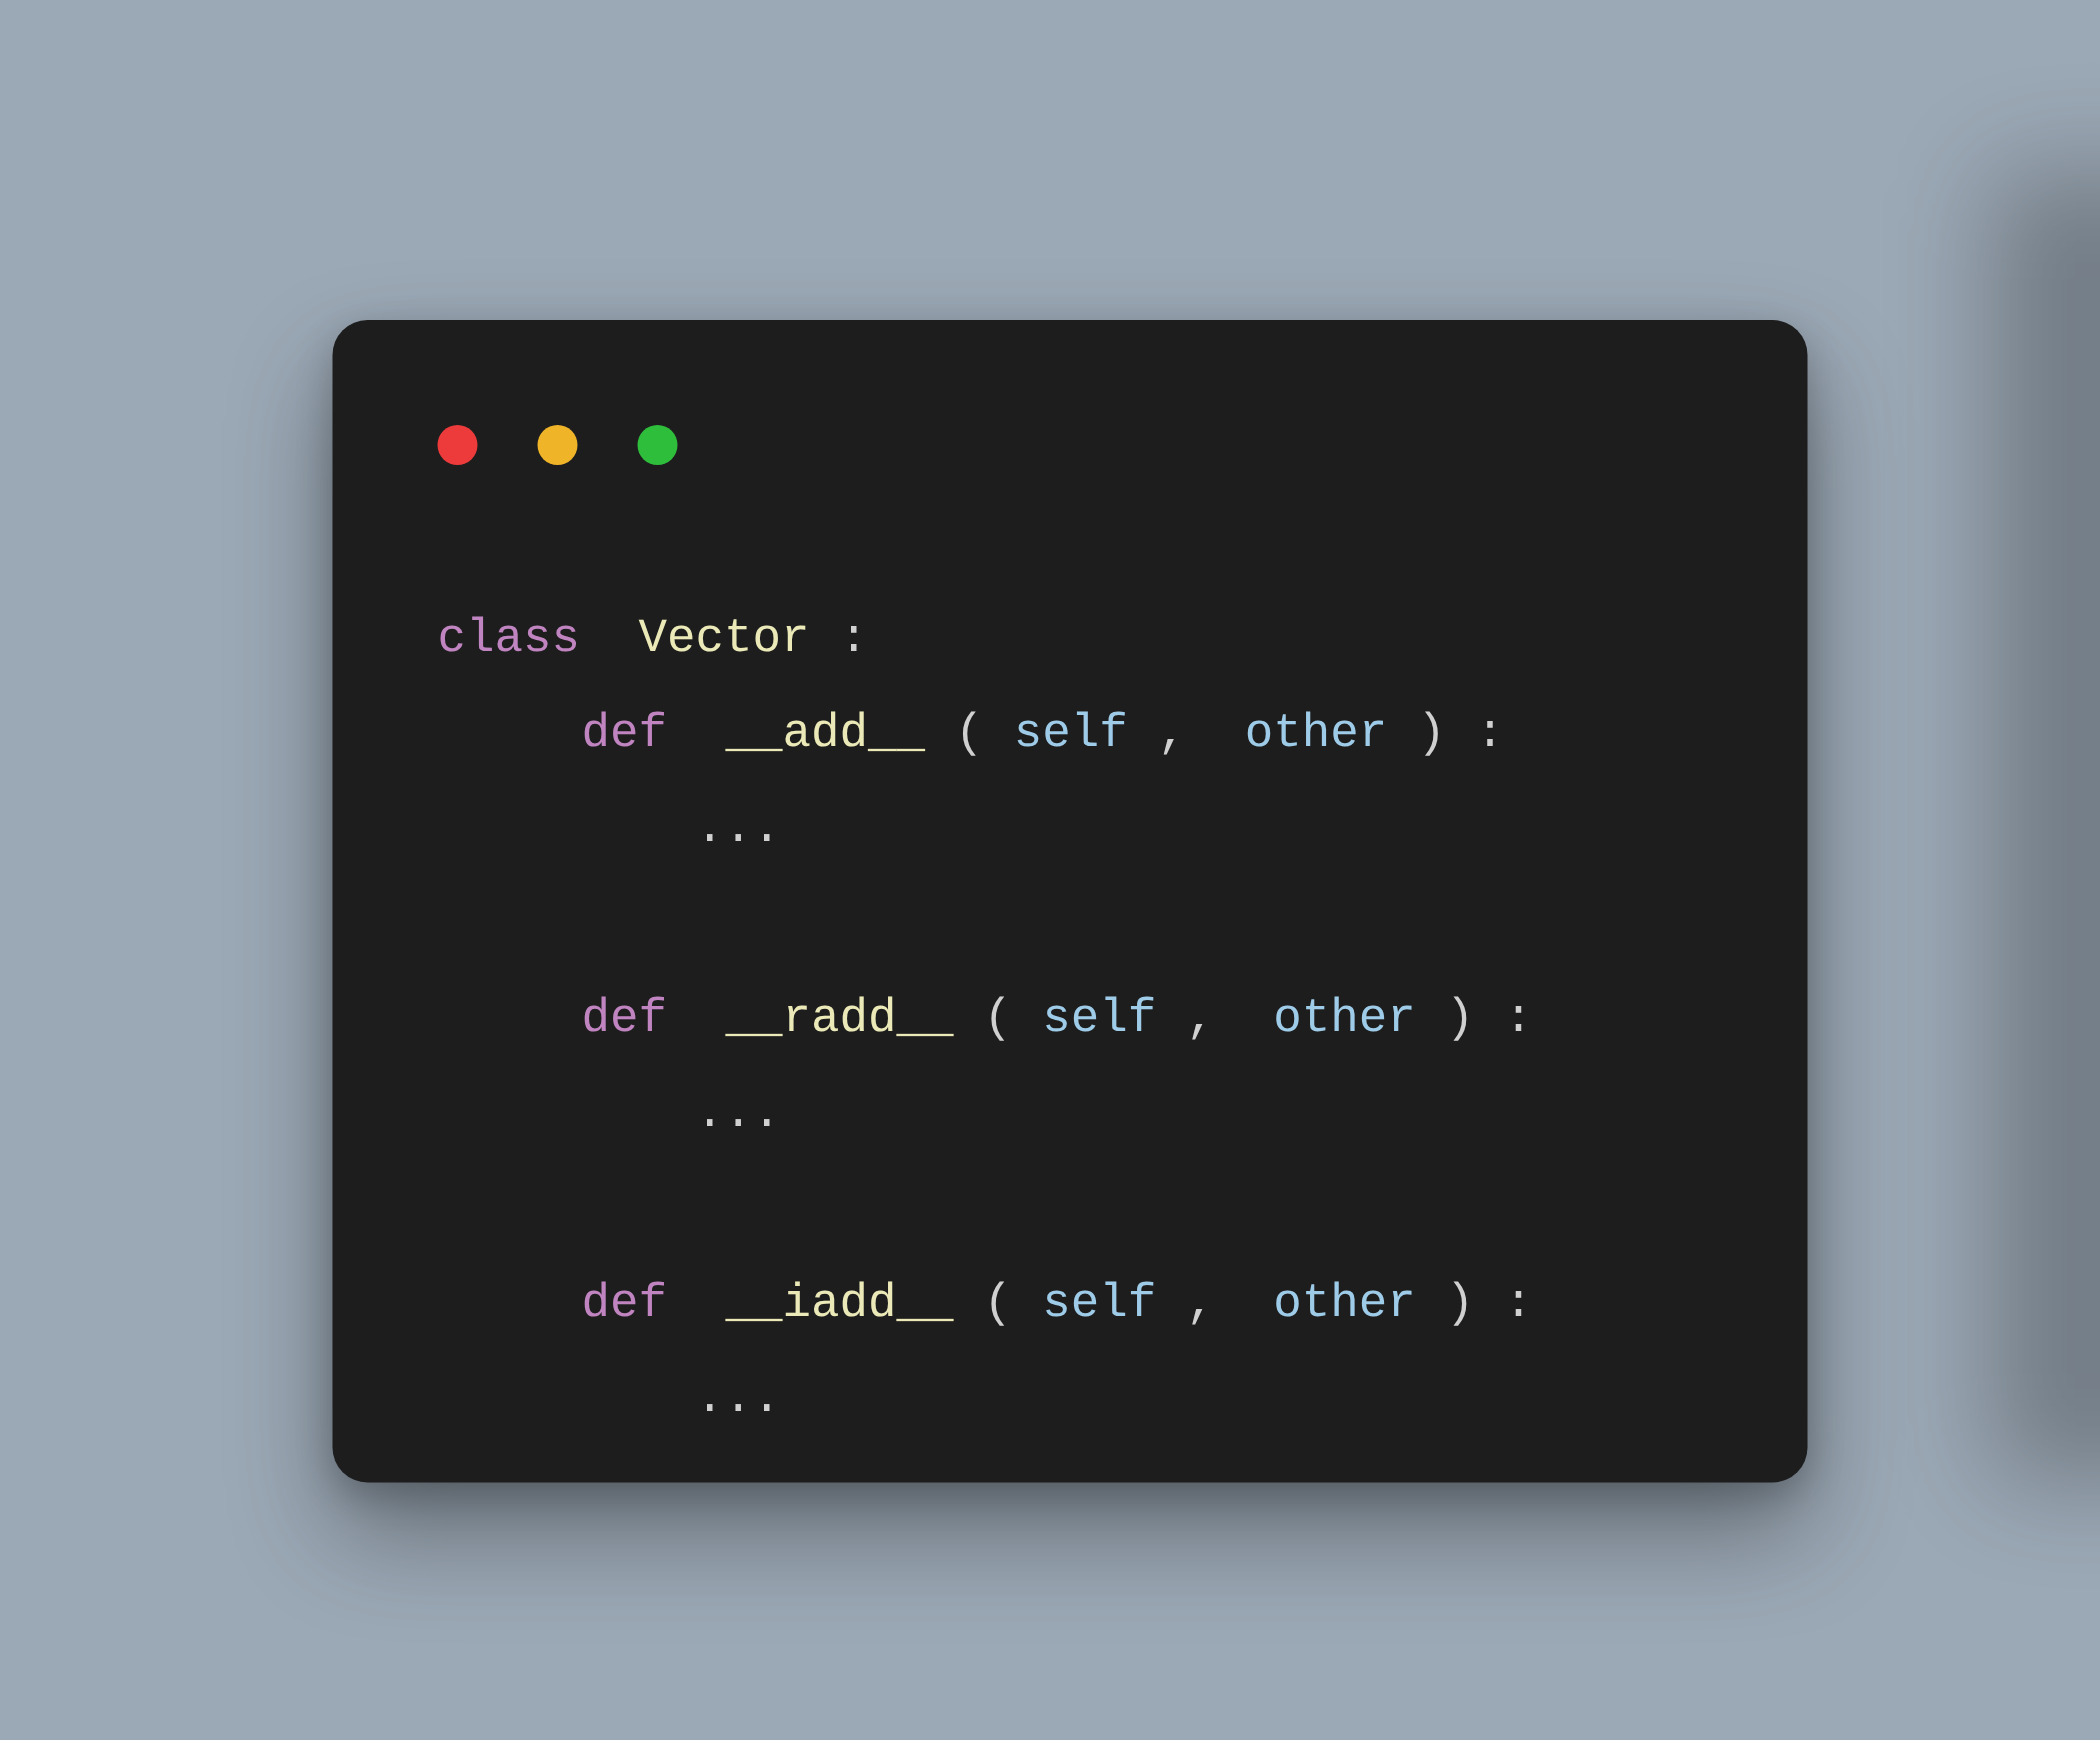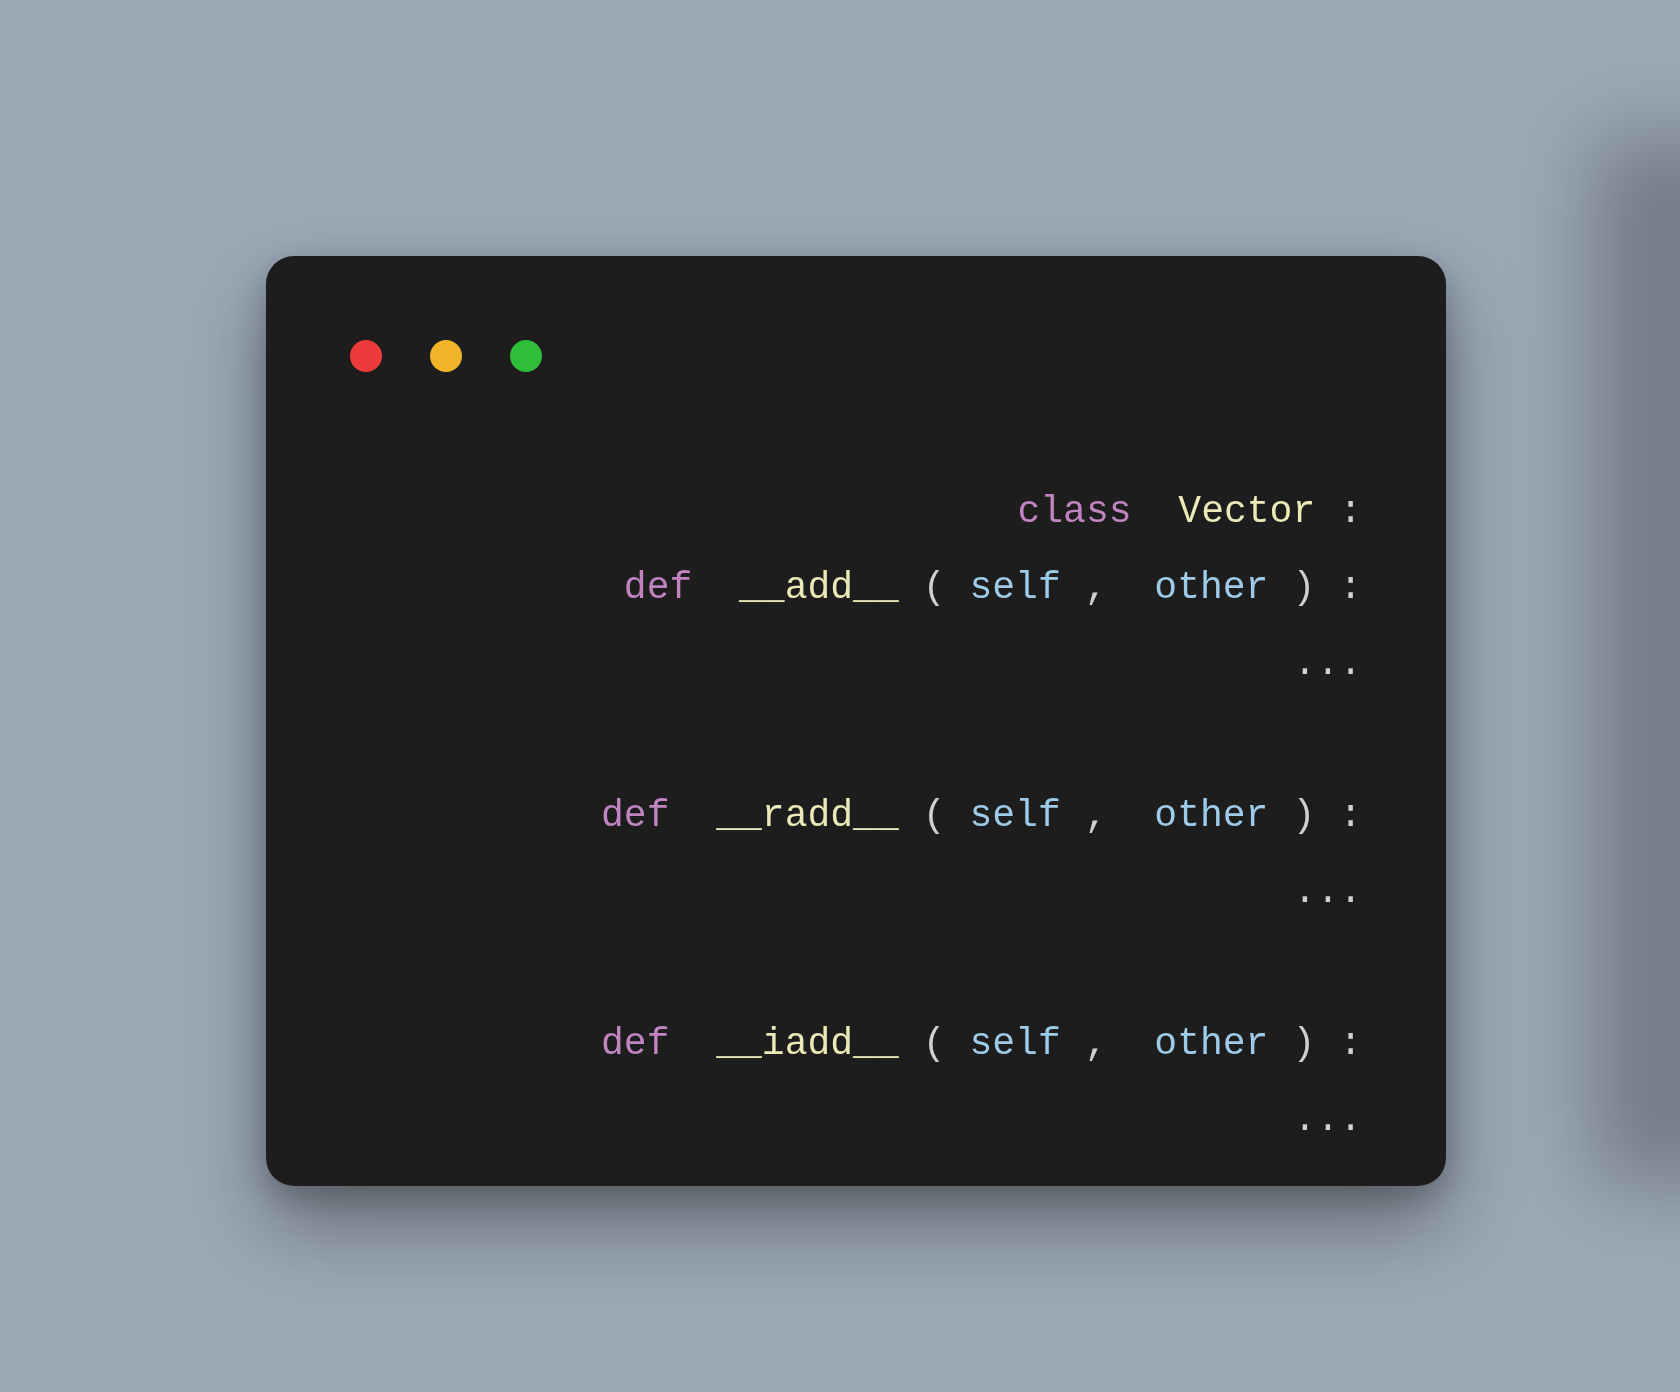--- a/index.html
+++ b/index.html
@@ -1,19 +1,18 @@
 <!DOCTYPE html>
 <html><head>
   <meta charset="utf-8">
   <style>
     * {
       margin: 12px;
       padding: 0;
       box-sizing: border-box;
-      text-align: right;
     }
     body {
       width: 1680px;
       height: 1392px;
       background: #9ba8b5;
       position: relative;
       overflow: hidden;
       font-family: ui-monospace, "SF Mono", Menlo, Monaco, "Courier New", monospace;
     }
     .shadow-panel {

